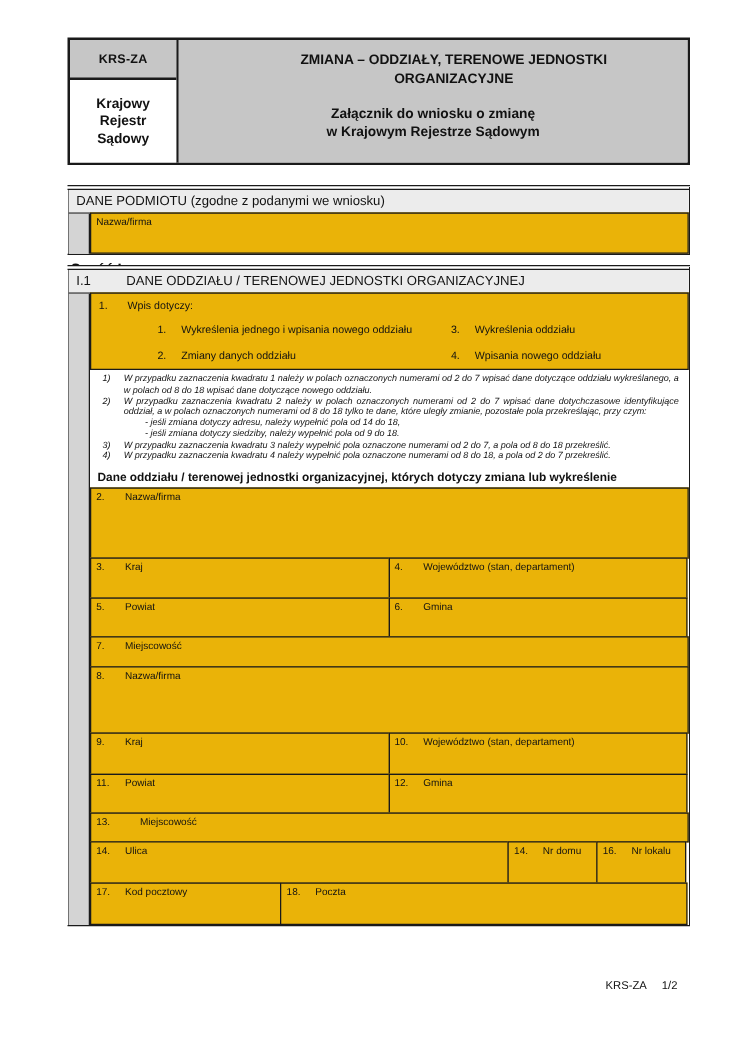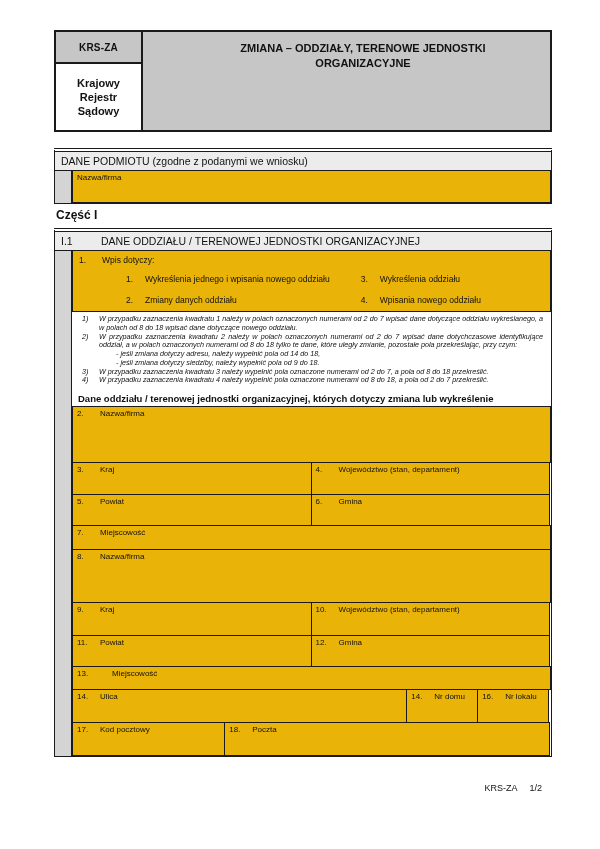--- a/index.html
+++ b/index.html
@@ -84,21 +84,21 @@
     font-weight:bold; font-size:9.5px; padding:3px 6px 2px 6px;
     border-bottom:1px solid #1a1a1a; background:#fff;
   }
 
   
   .dp-sect-top { top:148px; }
   .part-heading {
     position:absolute; left:56px; top:208px;
     font-weight:bold; font-size:12px;
   }
-  .main-sect-top { top:228px; }
+  .main-sect-top { top:212px; }
   .footer {
     position:absolute; right:58px; top:783px;
     font-size:9px; display:flex; gap:12px;
   }
 
   .h-tall   { height:57px; }
   .h-tall2  { height:54px; }
   .h-med    { height:33px; }
   .h-med2   { height:32px; }
   .h-med3   { height:34px; }
@@ -122,20 +122,24 @@
     <div class="hdr-left">
       <div class="hdr-code">KRS-ZA</div>
       <div class="hdr-registry">
         <span style="white-space:pre-line;">Krajowy
 Rejestr
 Sądowy</span>
       </div>
     </div>
     <div class="hdr-right">
       <div class="hdr-title">ZMIANA – ODDZIAŁY, TERENOWE JEDNOSTKI ORGANIZACYJNE</div>
+      <div class="hdr-sub">
+        <div>Załącznik do wniosku o zmianę</div>
+        <div>w Krajowym Rejestrze Sądowym</div>
+      </div>
     </div>
   </div>
 
   <div class="sect dp-sect-top">
     <div class="sect-head">
       <span>DANE PODMIOTU (zgodne z podanymi we wniosku)</span>
     </div>
     <div class="sect-body">
       <div class="gutter"></div>
       <div class="content">

